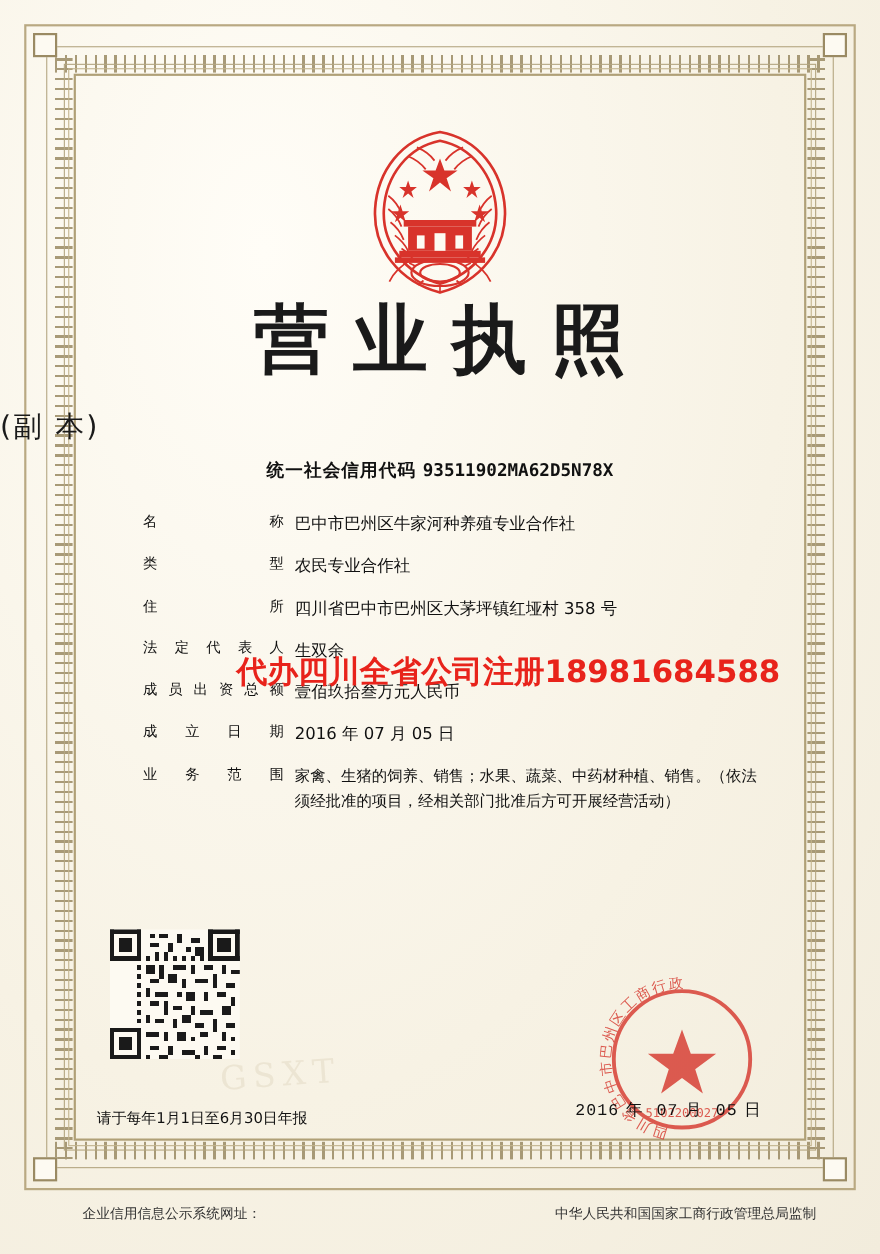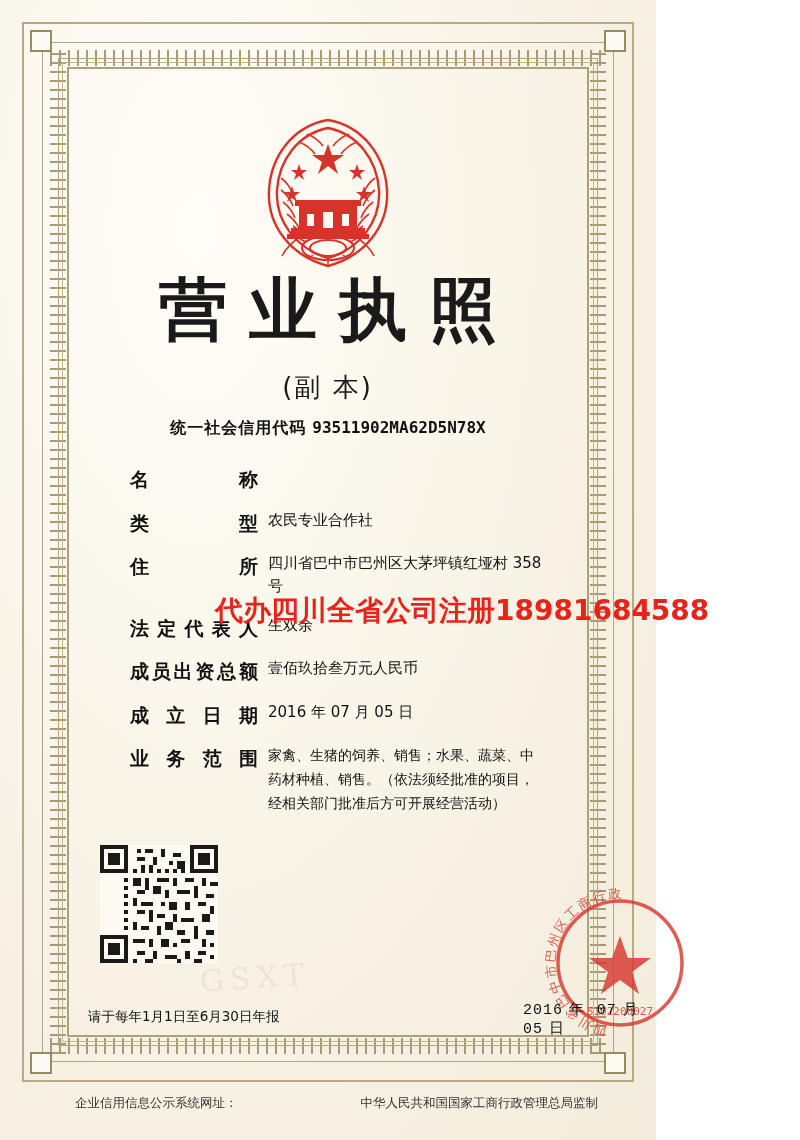--- a/index.html
+++ b/index.html
@@ -4,21 +4,21 @@
 <style>
   html,body{margin:0;padding:0;}
   body{
     width:800px;height:1140px;
     background:#ffffff;
     font-family:"DejaVu Sans","Liberation Sans",sans-serif;
     overflow:hidden;
   }
   .page{
     position:relative;
-    width:656px;height:1140px;
+    width:800px;height:1140px;
     background:#fdfaf2;
     background-image:
       radial-gradient(ellipse at 30% 20%, #fffdf7 0%, #f7f2e4 60%, #f2ecdc 100%);
   }
   
   .border-outer{
     position:absolute;left:22px;top:22px;right:22px;bottom:58px;
     border:2px solid #b9a982;
   }
   .border-key{
@@ -59,39 +59,39 @@
   }
   
   .title{
     position:absolute;left:0;right:0;top:275px;text-align:center;
     font-family:"DejaVu Serif","Liberation Serif",serif;
     font-size:68px;font-weight:bold;letter-spacing:22px;
     color:#1a1a1a;text-indent:22px;
     line-height:1;
   }
   .subtitle{
-    position:absolute;left:0;right:1px;top:370px;text-align:center;
+    position:absolute;left:0;right:1px;top:370px;text-align:left;
     font-size:26px;color:#1a1a1a;letter-spacing:2px;
   }
   .credit-code{
     position:absolute;left:0;right:0;top:418px;text-align:center;
     font-size:16px;color:#111;letter-spacing:1px;font-weight:bold;
   }
   .credit-code .code{
     font-family:"DejaVu Sans Mono","Liberation Mono",monospace;
     letter-spacing:0px;margin-left:6px;font-weight:bold;margin-top:32px;
   }
   
   .fields{
     position:absolute;left:130px;top:465px;right:110px;
   }
   .row{display:flex;align-items:flex-start;margin-bottom:15px;}
   .lbl{
     width:128px;flex:0 0 128px;
-    font-size:19px;color:#111;font-weight:bold;
+    font-size:13px;color:#111;font-weight:normal;
     text-align:justify;text-align-last:justify;
     letter-spacing:0px;
     line-height:1.5;
   }
   .val{
     flex:1;font-size:15px;color:#111;line-height:1.55;
     padding-left:10px;
   }
   .val.small{font-size:14px;line-height:1.7;}
   
@@ -209,20 +209,21 @@
   <div class="title">营业执照</div>
   <div class="subtitle">(副 本)</div>
 
   <div class="credit-code">
     <span>统一社会信用代码</span><span class="code">93511902MA62D5N78X</span>
   </div>
 
   <div class="fields">
     <div class="row">
       <div class="lbl">名称</div>
+      <div class="val">巴中市巴州区牛家河种养殖专业合作社</div>
     </div>
     <div class="row">
       <div class="lbl">类型</div>
       <div class="val">农民专业合作社</div>
     </div>
     <div class="row">
       <div class="lbl">住所</div>
       <div class="val">四川省巴中市巴州区大茅坪镇红垭村 358 号</div>
     </div>
     <div class="row">

